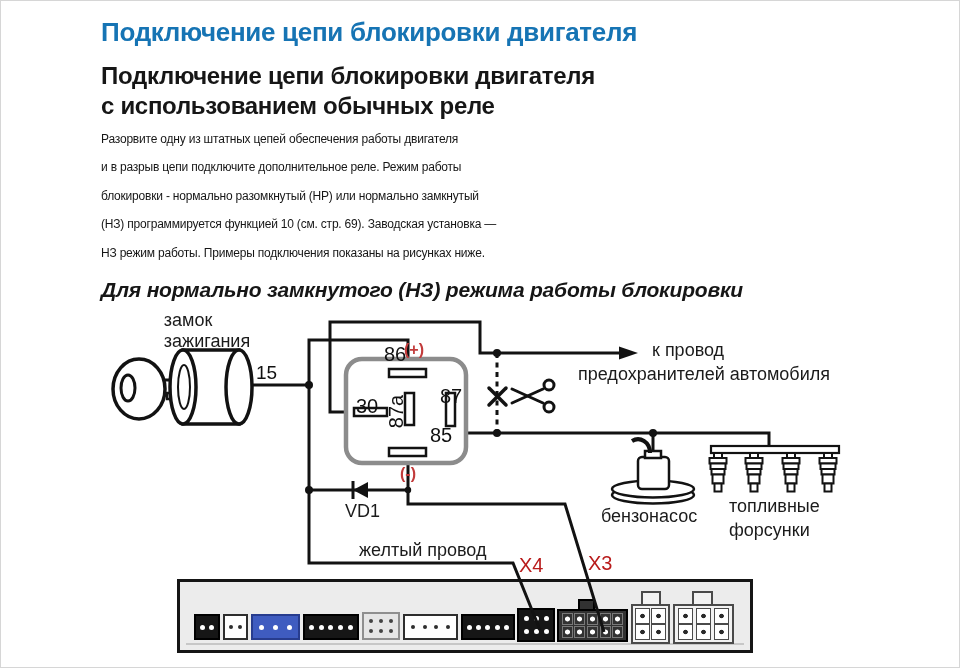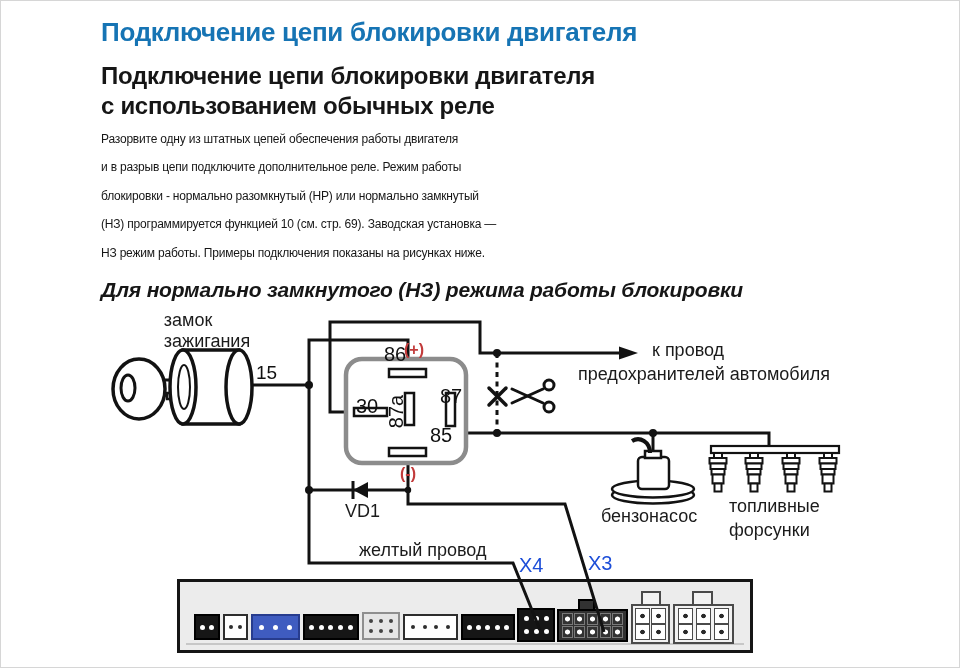--- a/index.html
+++ b/index.html
@@ -8,21 +8,21 @@
   .abs{position:absolute;}
   .h1{left:100px;top:16px;font-size:26px;font-weight:bold;color:#1674b4;letter-spacing:-0.3px;}
   .h2{left:100px;top:60px;font-size:24px;font-weight:bold;line-height:30px;white-space:pre-line;letter-spacing:-0.3px;}
   .body-text{left:100px;top:124px;width:790px;font-size:12px;line-height:28.4px;white-space:pre-line;letter-spacing:-0.2px;}
   .mode-head{left:100px;top:277px;font-size:21px;font-weight:bold;font-style:italic;letter-spacing:-0.2px;}
   .lbl{font-size:18px;line-height:21px;color:#1b1b1b;white-space:pre-line;}
   .lbl-c{transform:translateX(-50%);}
   .term{font-size:20px;color:#111;}
   .red{color:#c23b3b;font-size:16px;font-weight:bold;}
   .rot{transform:rotate(-90deg);transform-origin:center;text-align:center;}
-  .conn-lbl{font-size:20px;color:#1d4ed8;}
+  .conn-lbl{font-size:20px;color:#b91c1c;}
   
   .panel{left:176px;top:578px;width:576px;height:74px;background:#ececec;border:3px solid #151515;box-sizing:border-box;}
   .panel-edge{position:absolute;left:6px;right:6px;bottom:5px;border-top:2px solid #c7c7c7;}
   .conn{position:absolute;display:grid;align-items:center;justify-items:center;box-sizing:border-box;padding:2px;}
   .c-black{background:#161616;border:2px solid #000;}
   .c-white{background:#ffffff;border:2px solid #2e2e2e;}
   .c-blue{background:#3f5cc0;border:2px solid #273c8e;}
   .c-gray{background:#e6e6e6;border:2px solid #8f8f8f;}
   .c-x3{background:#323232;border:2px solid #000;}
   .c-wsq{background:#f2f2f2;border:2px solid #4a4a4a;}

